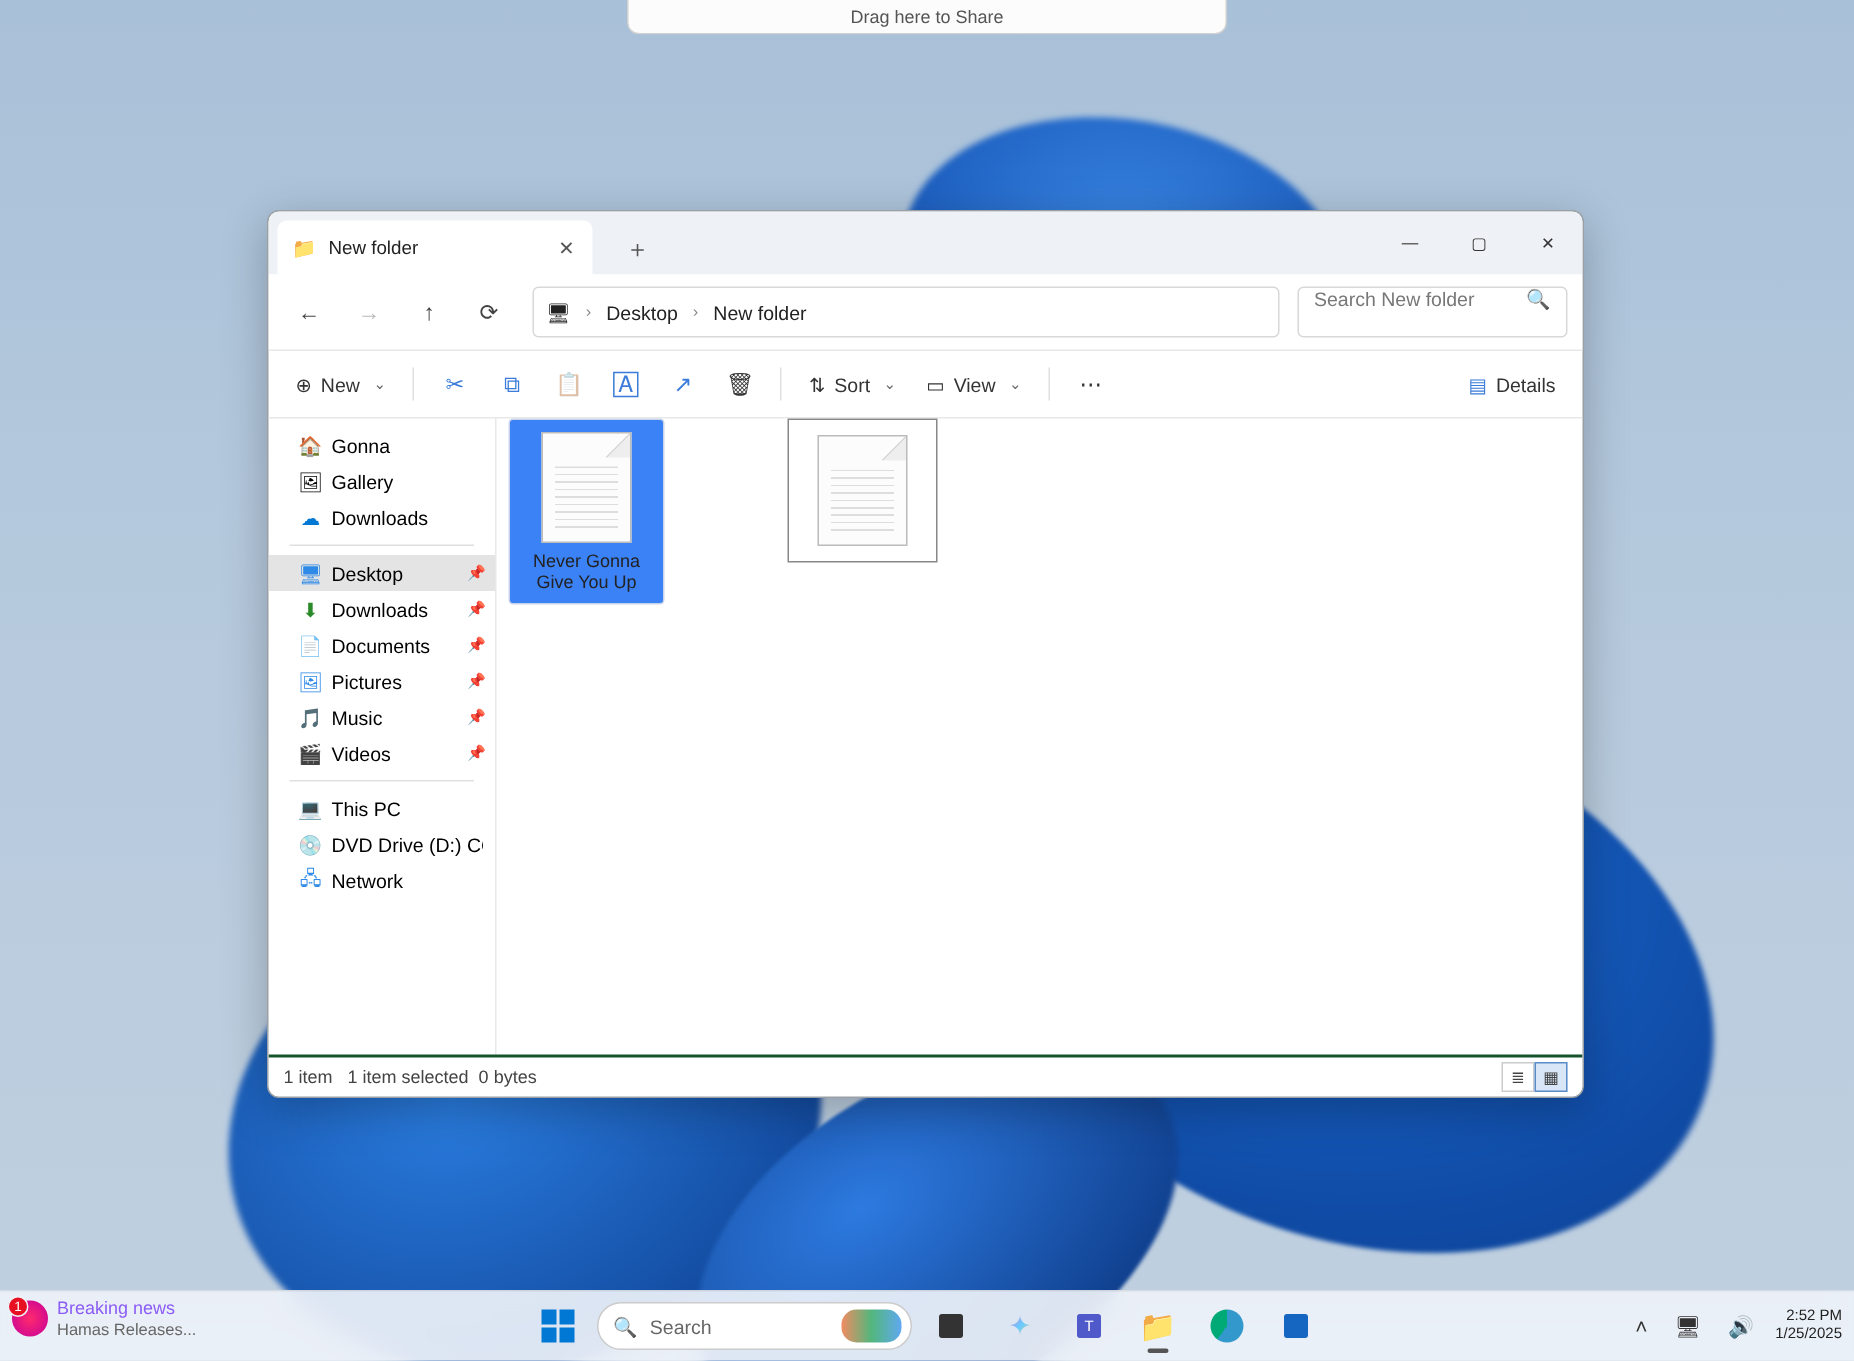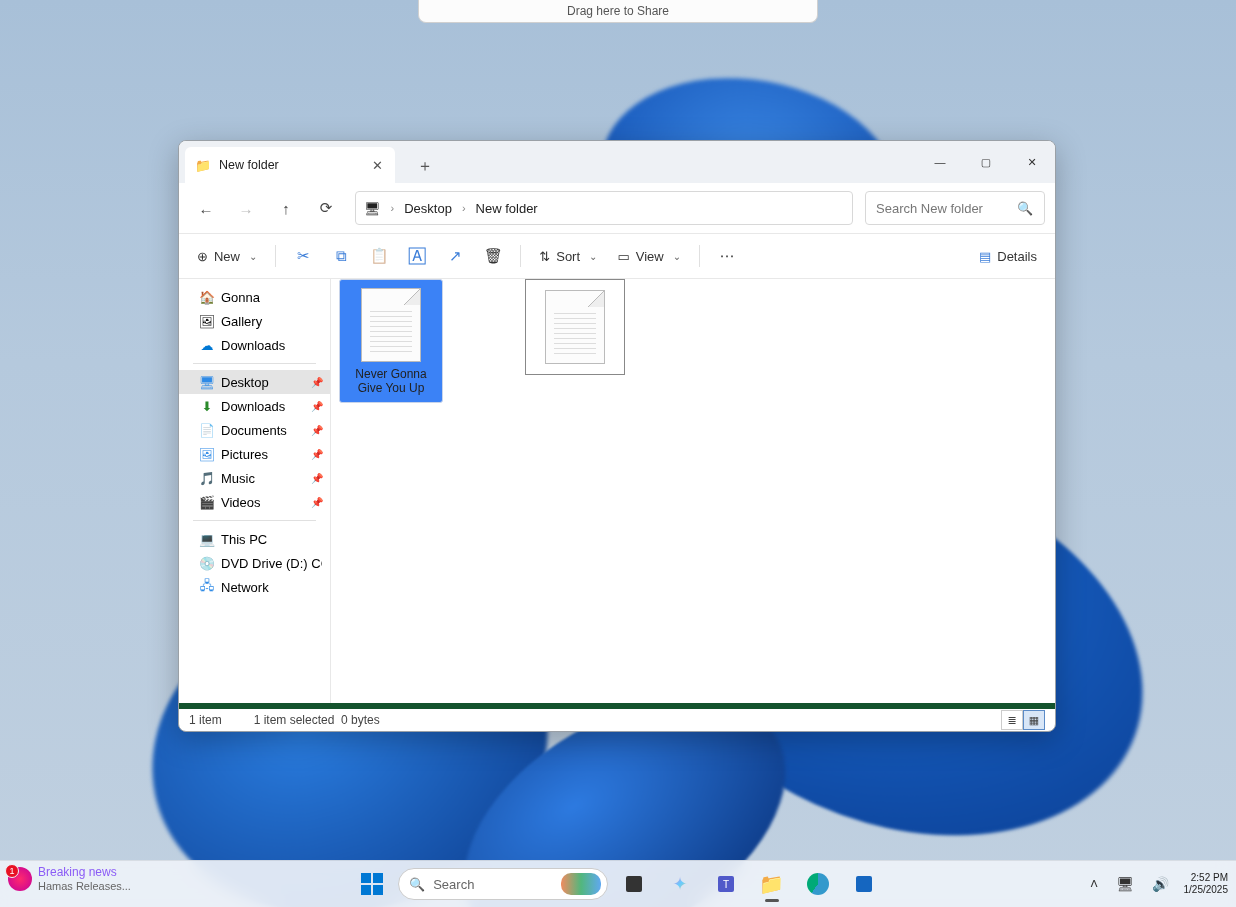--- a/index.html
+++ b/index.html
@@ -30,21 +30,21 @@
 .tab-title { font-size: 12.5px; color: #222; }
 .tab-close { position: absolute; right: 6px; font-size: 13px; color: #555; cursor: pointer; padding: 2px 6px; }
 .new-tab { margin-left: 12px; font-size: 16px; color: #555; padding: 6px 10px; cursor: pointer; }
 .winbtns { margin-left: auto; display: flex; height: 100%; }
 .winbtn { width: 46px; display: flex; align-items: center; justify-content: center; color: #333; font-size: 11px; cursor: pointer; }
 
 .navrow { height: 50px; background: #fff; display: flex; align-items: center; padding: 0 10px; gap: 6px; }
 .navbtn { width: 34px; height: 34px; display: flex; align-items: center; justify-content: center; color: #444; border-radius: 4px; cursor: pointer; font-size: 15px; }
 .addrbar { flex: 1; height: 34px; border: 1px solid #d8d8d8; border-radius: 4px; display: flex; align-items: center; padding: 0 8px; gap: 6px; font-size: 13px; color: #222; margin: 0 6px; background: #fff; }
 .chev { color: #888; font-size: 11px; padding: 0 4px; }
-.searchbox { width: 180px; height: 34px; border: 1px solid #d8d8d8; border-radius: 4px; display: flex; align-items: center; padding: 0 10px; color: #777; font-size: 13px; justify-content: space-between; }
+.searchbox { width: 180px; height: 34px; border: 1px solid #d8d8d8; border-radius: 4px; display: flex; padding: 0 10px; color: #777; font-size: 13px; justify-content: space-between; }
 
 .toolbar { height: 46px; border-top: 1px solid #e8e8e8; border-bottom: 1px solid #e8e8e8; display: flex; align-items: center; padding: 0 10px; gap: 4px; }
 .tbtn { height: 32px; display: flex; align-items: center; gap: 6px; padding: 0 8px; border-radius: 4px; cursor: pointer; font-size: 13px; color: #333; }
 .ticon { width: 34px; justify-content: center; padding: 0; font-size: 15px; }
 .tsep { width: 1px; height: 22px; background: #e0e0e0; margin: 0 6px; }
 .tdrop { font-size: 10px; color: #666; margin-left: 3px; }
 
 .body { flex: 1; display: flex; min-height: 0; }
 .sidebar { width: 152px; border-right: 1px solid #e8e8e8; padding: 6px 0; font-size: 13px; overflow-y: auto; flex-shrink: 0; }
 .sb-item { height: 24px; display: flex; align-items: center; padding: 0 8px 0 20px; gap: 6px; cursor: pointer; position: relative; white-space: nowrap; }
@@ -57,21 +57,21 @@
 .file-item { position: absolute; width: 104px; text-align: center; padding: 4px 0 6px; border-radius: 3px; }
 .file-item.selected { background: #3b82f6; border: 1px solid #c8d4ea; }
 .file-icon { width: 60px; height: 74px; margin: 4px auto 6px; background: #fcfcfc; border: 1px solid #bbb; position: relative; }
 .file-icon::before { content: ""; position: absolute; top: 0; right: 0; width: 16px; height: 16px; background: linear-gradient(135deg, transparent 48%, #bbb 50%, #eee 52%); }
 .file-lines { position: absolute; top: 22px; left: 8px; right: 8px; bottom: 8px; background: repeating-linear-gradient(#ddd 0, #ddd 1px, transparent 1px, transparent 5px); }
 .file-label { font-size: 12px; color: #222; line-height: 1.15; padding: 0 4px; }
 
 .drag-ghost { position: absolute; width: 100px; height: 96px; border: 1px solid #888; background: rgba(255,255,255,.85); display: flex; align-items: center; justify-content: center; }
 .drag-ghost .file-icon { margin: 0; }
 
-.statusbar { height: 28px; border-top: 6px solid #14532d; display: flex; align-items: center; padding: 0 10px; font-size: 12px; color: #444; gap: 32px; }
+.statusbar { height: 28px; border-top: 2px solid #14532d; display: flex; align-items: center; padding: 0 10px; font-size: 12px; color: #444; gap: 10px; }
 .statusbar .view-toggle { margin-left: auto; display: flex; gap: 0; }
 .vt { width: 22px; height: 20px; border: 1px solid #ccc; display: flex; align-items: center; justify-content: center; font-size: 11px; cursor: pointer; }
 .vt.active { background: #d8e6f7; border-color: #5b8bc7; }
 
 
 .taskbar { position: absolute; bottom: 0; left: 0; right: 0; height: 47px; background: rgba(238,242,248,.92); backdrop-filter: blur(8px); border-top: 1px solid rgba(0,0,0,.08); display: flex; align-items: center; }
 .news { position: absolute; left: 8px; top: 4px; display: flex; align-items: center; gap: 6px; font-size: 12px; }
 .news-icon { width: 24px; height: 24px; background: radial-gradient(circle, #ff2a6d, #c4009b); border-radius: 50%; position: relative; }
 .news-badge { position: absolute; top: -3px; left: -3px; width: 14px; height: 14px; background: #e81123; color: #fff; border-radius: 50%; font-size: 9px; display: flex; align-items: center; justify-content: center; border: 1.5px solid #eef2f8; }
 .news-text b { font-weight: 400; color: #8b5cf6; display: block; }

